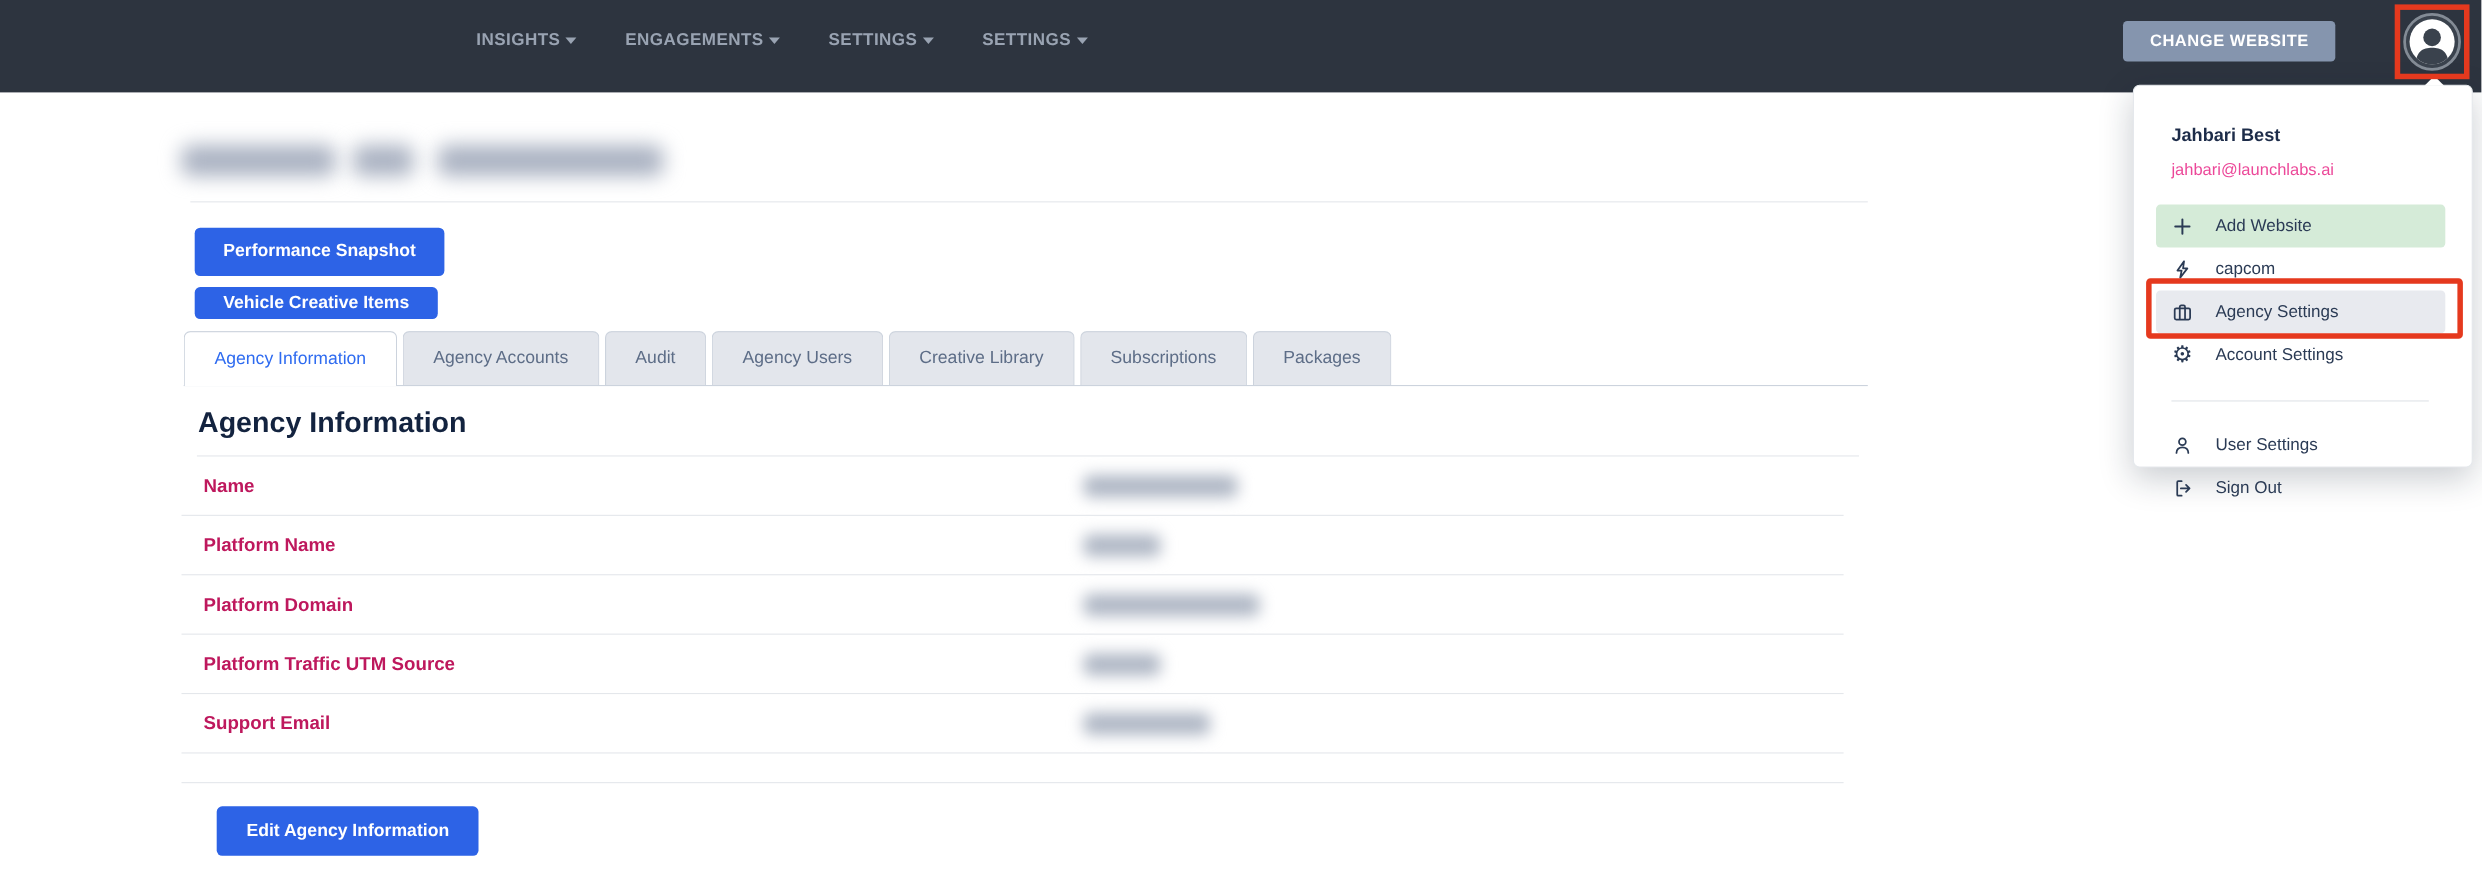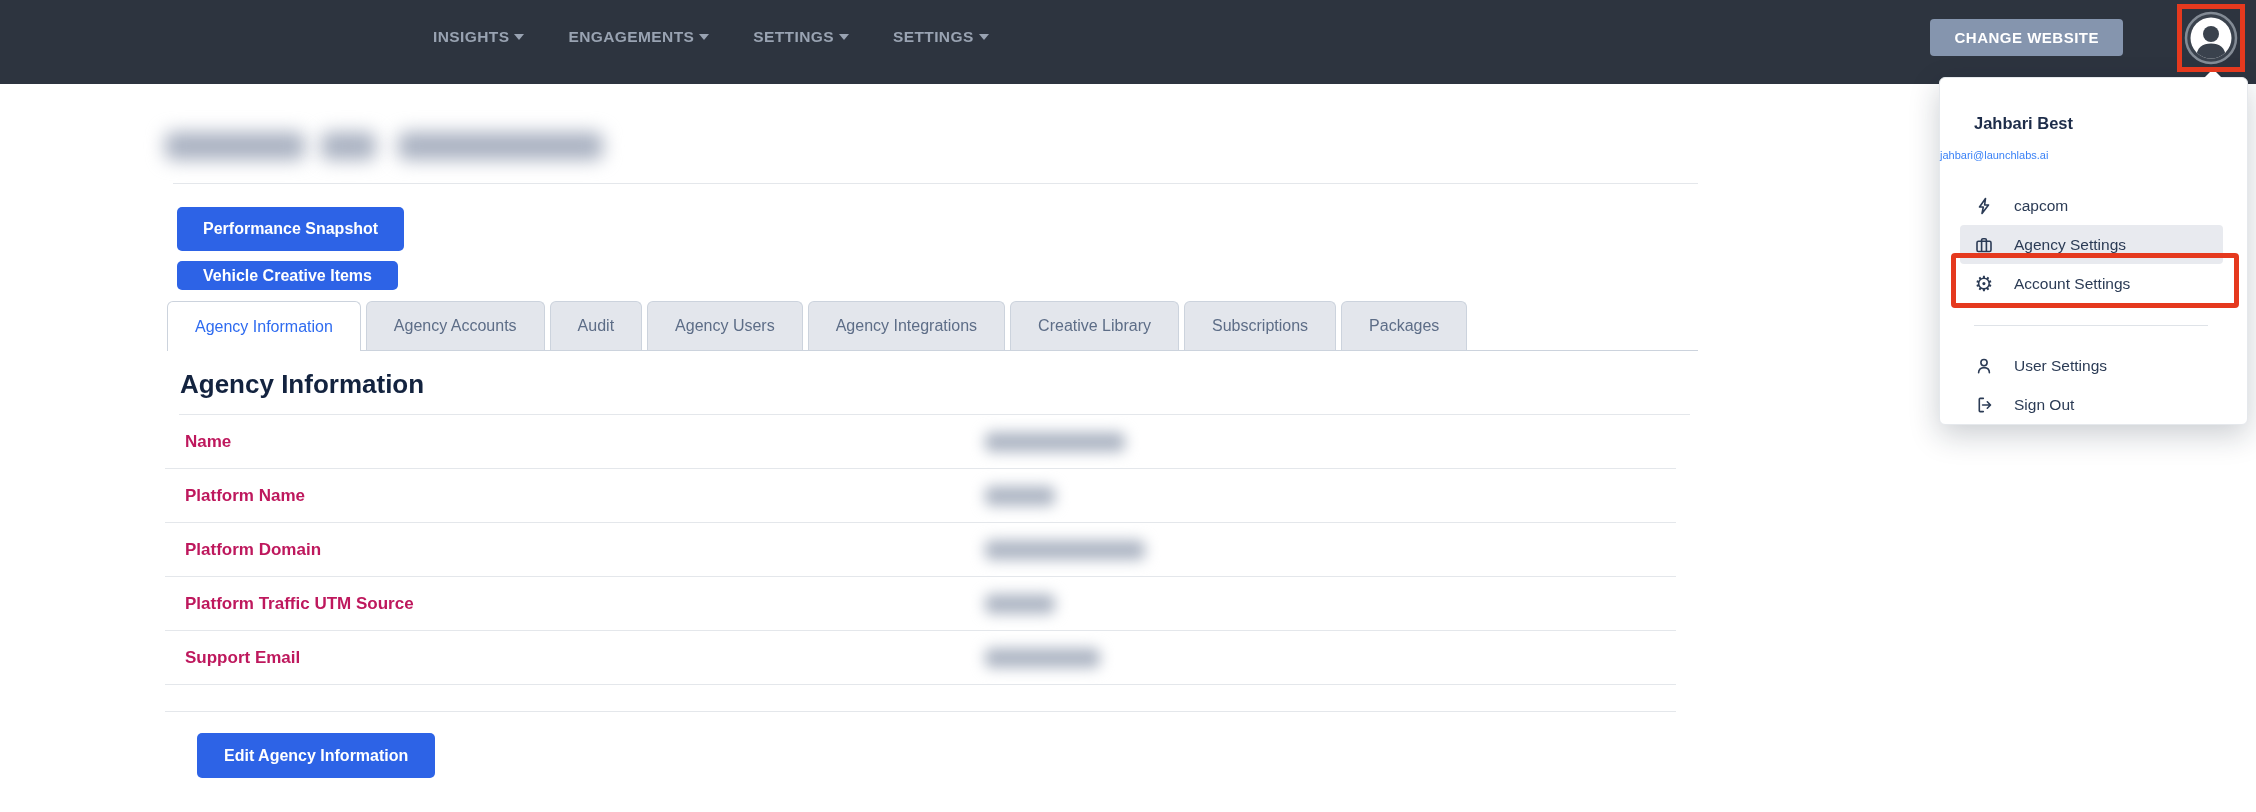--- a/index.html
+++ b/index.html
@@ -26,21 +26,21 @@
   .avatar-btn { width:56px; height:56px; cursor:pointer; }
 
   
   .user-dropdown { position:absolute; left:1939px; top:77px; width:309px; height:348px;
             background:#fff; border:1px solid #e5e8ec; border-radius:6px; z-index:5;
             box-shadow:0 10px 30px rgba(20,30,50,.22); padding-top:34px; }
   .dropdown-caret { position:absolute; top:-9px; left:264px; width:0; height:0;
             border-left:9px solid transparent; border-right:9px solid transparent;
             border-bottom:9px solid #fff; z-index:6; }
   .dd-name  { margin-left:34px; font-size:16.5px; font-weight:bold; color:#1d2c49; line-height:22px; }
-  .dd-email { margin-top:12px; font-size:11px; color:#3b82f6; line-height:18px; }
+  .dd-email { margin-left:34px; margin-top:12px; font-size:15px; color:#ec4899; line-height:18px; }
   .dd-list  { margin-top:22px; }
   .dd-item  { height:39px; margin:0 24px 0 20px; display:flex; align-items:center;
               padding-left:14px; gap:20px; border-radius:4px; cursor:pointer;
               color:#2b3b55; font-size:15.5px; }
   .dd-item .ic { width:20px; height:21px; display:flex; align-items:center; justify-content:center;
                  color:#2b3b55; flex:none; }
   .dd-item--green { background:#d5ebd8; }
   .dd-item--gray  { background:#e8eaef; }
   .dd-divider { border:none; border-top:1px solid #dfe3e8; margin:22px 39px 0 34px; }
   .dd-footer { margin-top:20px; }
@@ -130,20 +130,28 @@
   </div>
 </div>
 
 <div class="user-dropdown">
   <div class="dropdown-caret"></div>
 
   <div class="dd-name">Jahbari Best</div>
   <div class="dd-email">jahbari@launchlabs.ai</div>
 
   <div class="dd-list">
+    <div class="dd-item dd-item--green">
+      <span class="ic">
+        <svg width="20" height="20" viewBox="0 0 20 20" fill="none" stroke="currentColor" stroke-width="1.8" stroke-linecap="round">
+          <path d="M10 3.5 V16.5 M3.5 10 H16.5"></path>
+        </svg>
+      </span>
+      <span>Add Website</span>
+    </div>
 
     <div class="dd-item">
       <span class="ic">
         <svg width="20" height="20" viewBox="0 0 20 20" fill="none" stroke="currentColor" stroke-width="1.6" stroke-linejoin="round">
           <path d="M11.5 2.5 L5.5 11 H9.3 L8 17.5 L14.5 9 H10.6 Z"></path>
         </svg>
       </span>
       <span>capcom</span>
     </div>
 
@@ -202,21 +210,20 @@
   <hr class="divider title-divider">
 
   <button class="btn-blue btn-snapshot">Performance Snapshot</button>
   <button class="btn-blue btn-vehicle">Vehicle Creative Items</button>
 
   <div class="tabbar">
     <div class="tab tab--active">Agency Information</div>
     <div class="tab">Agency Accounts</div>
     <div class="tab">Audit</div>
     <div class="tab">Agency Users</div>
-    <div class="tab">Agency Integrations</div>
     <div class="tab">Creative Library</div>
     <div class="tab">Subscriptions</div>
     <div class="tab">Packages</div>
   </div>
 
   <h2 class="section-title">Agency Information</h2>
   <hr class="divider section-divider">
 
   <div class="info-table">
     <div class="info-row">

